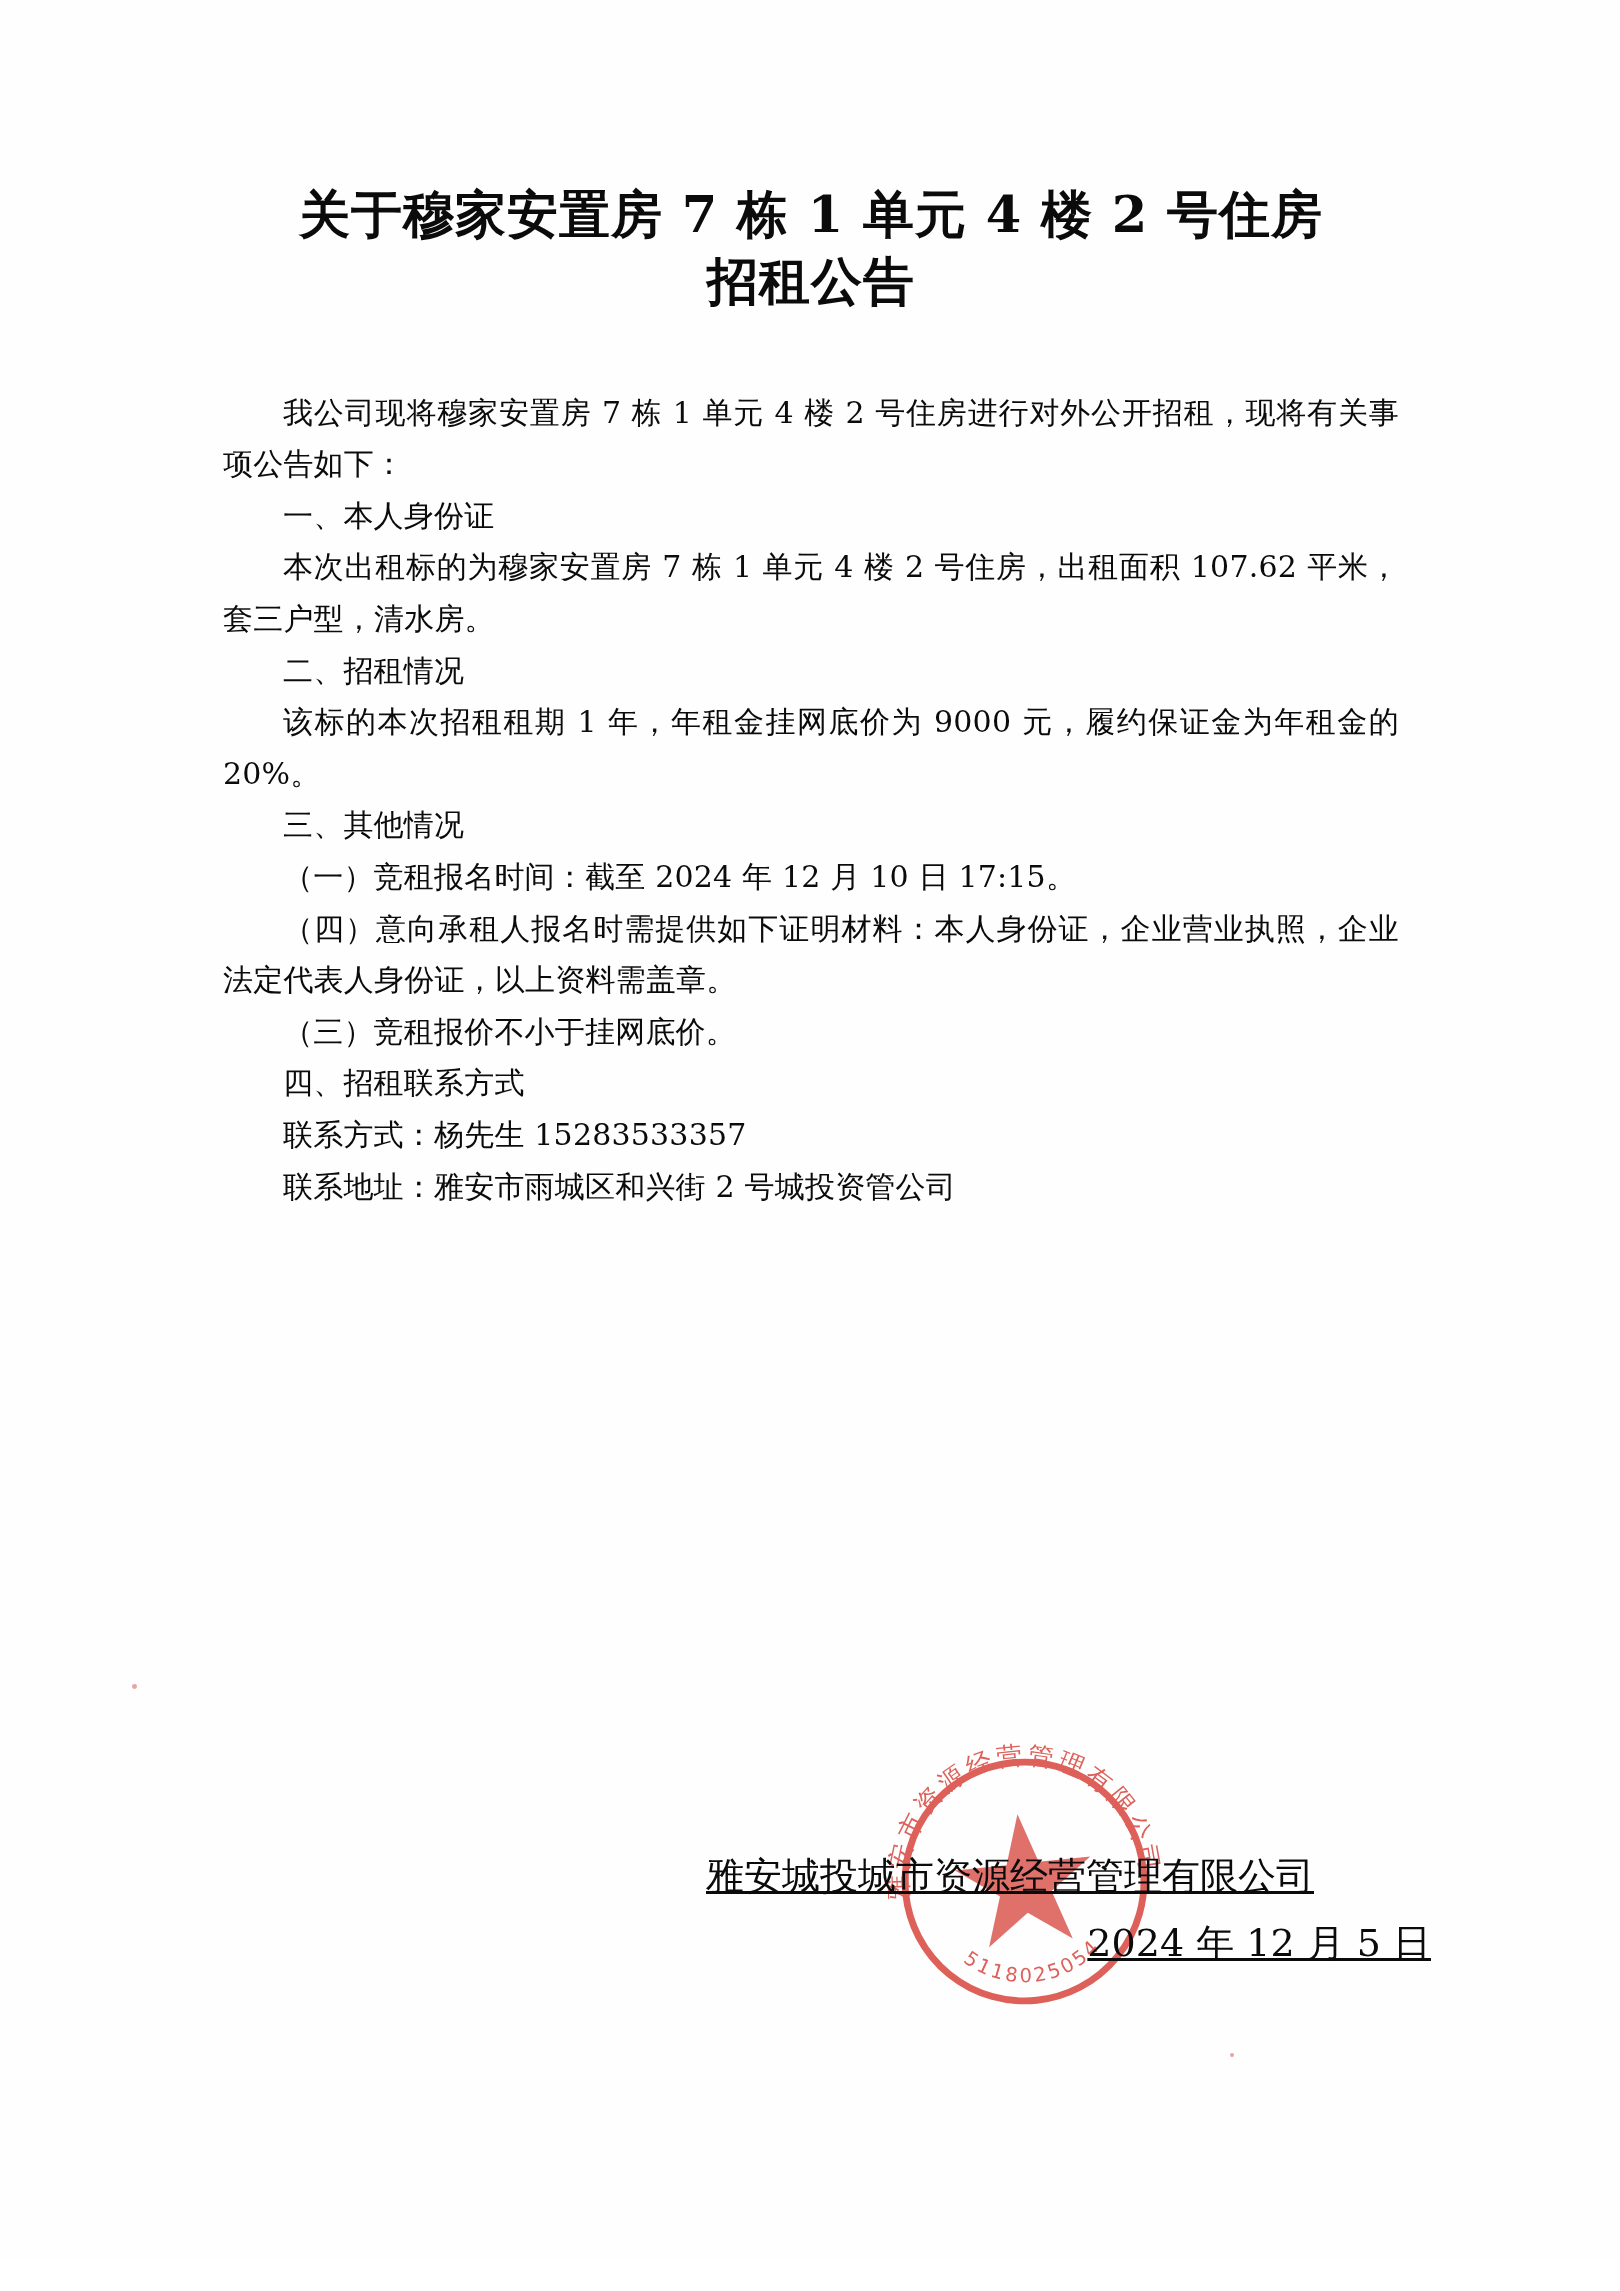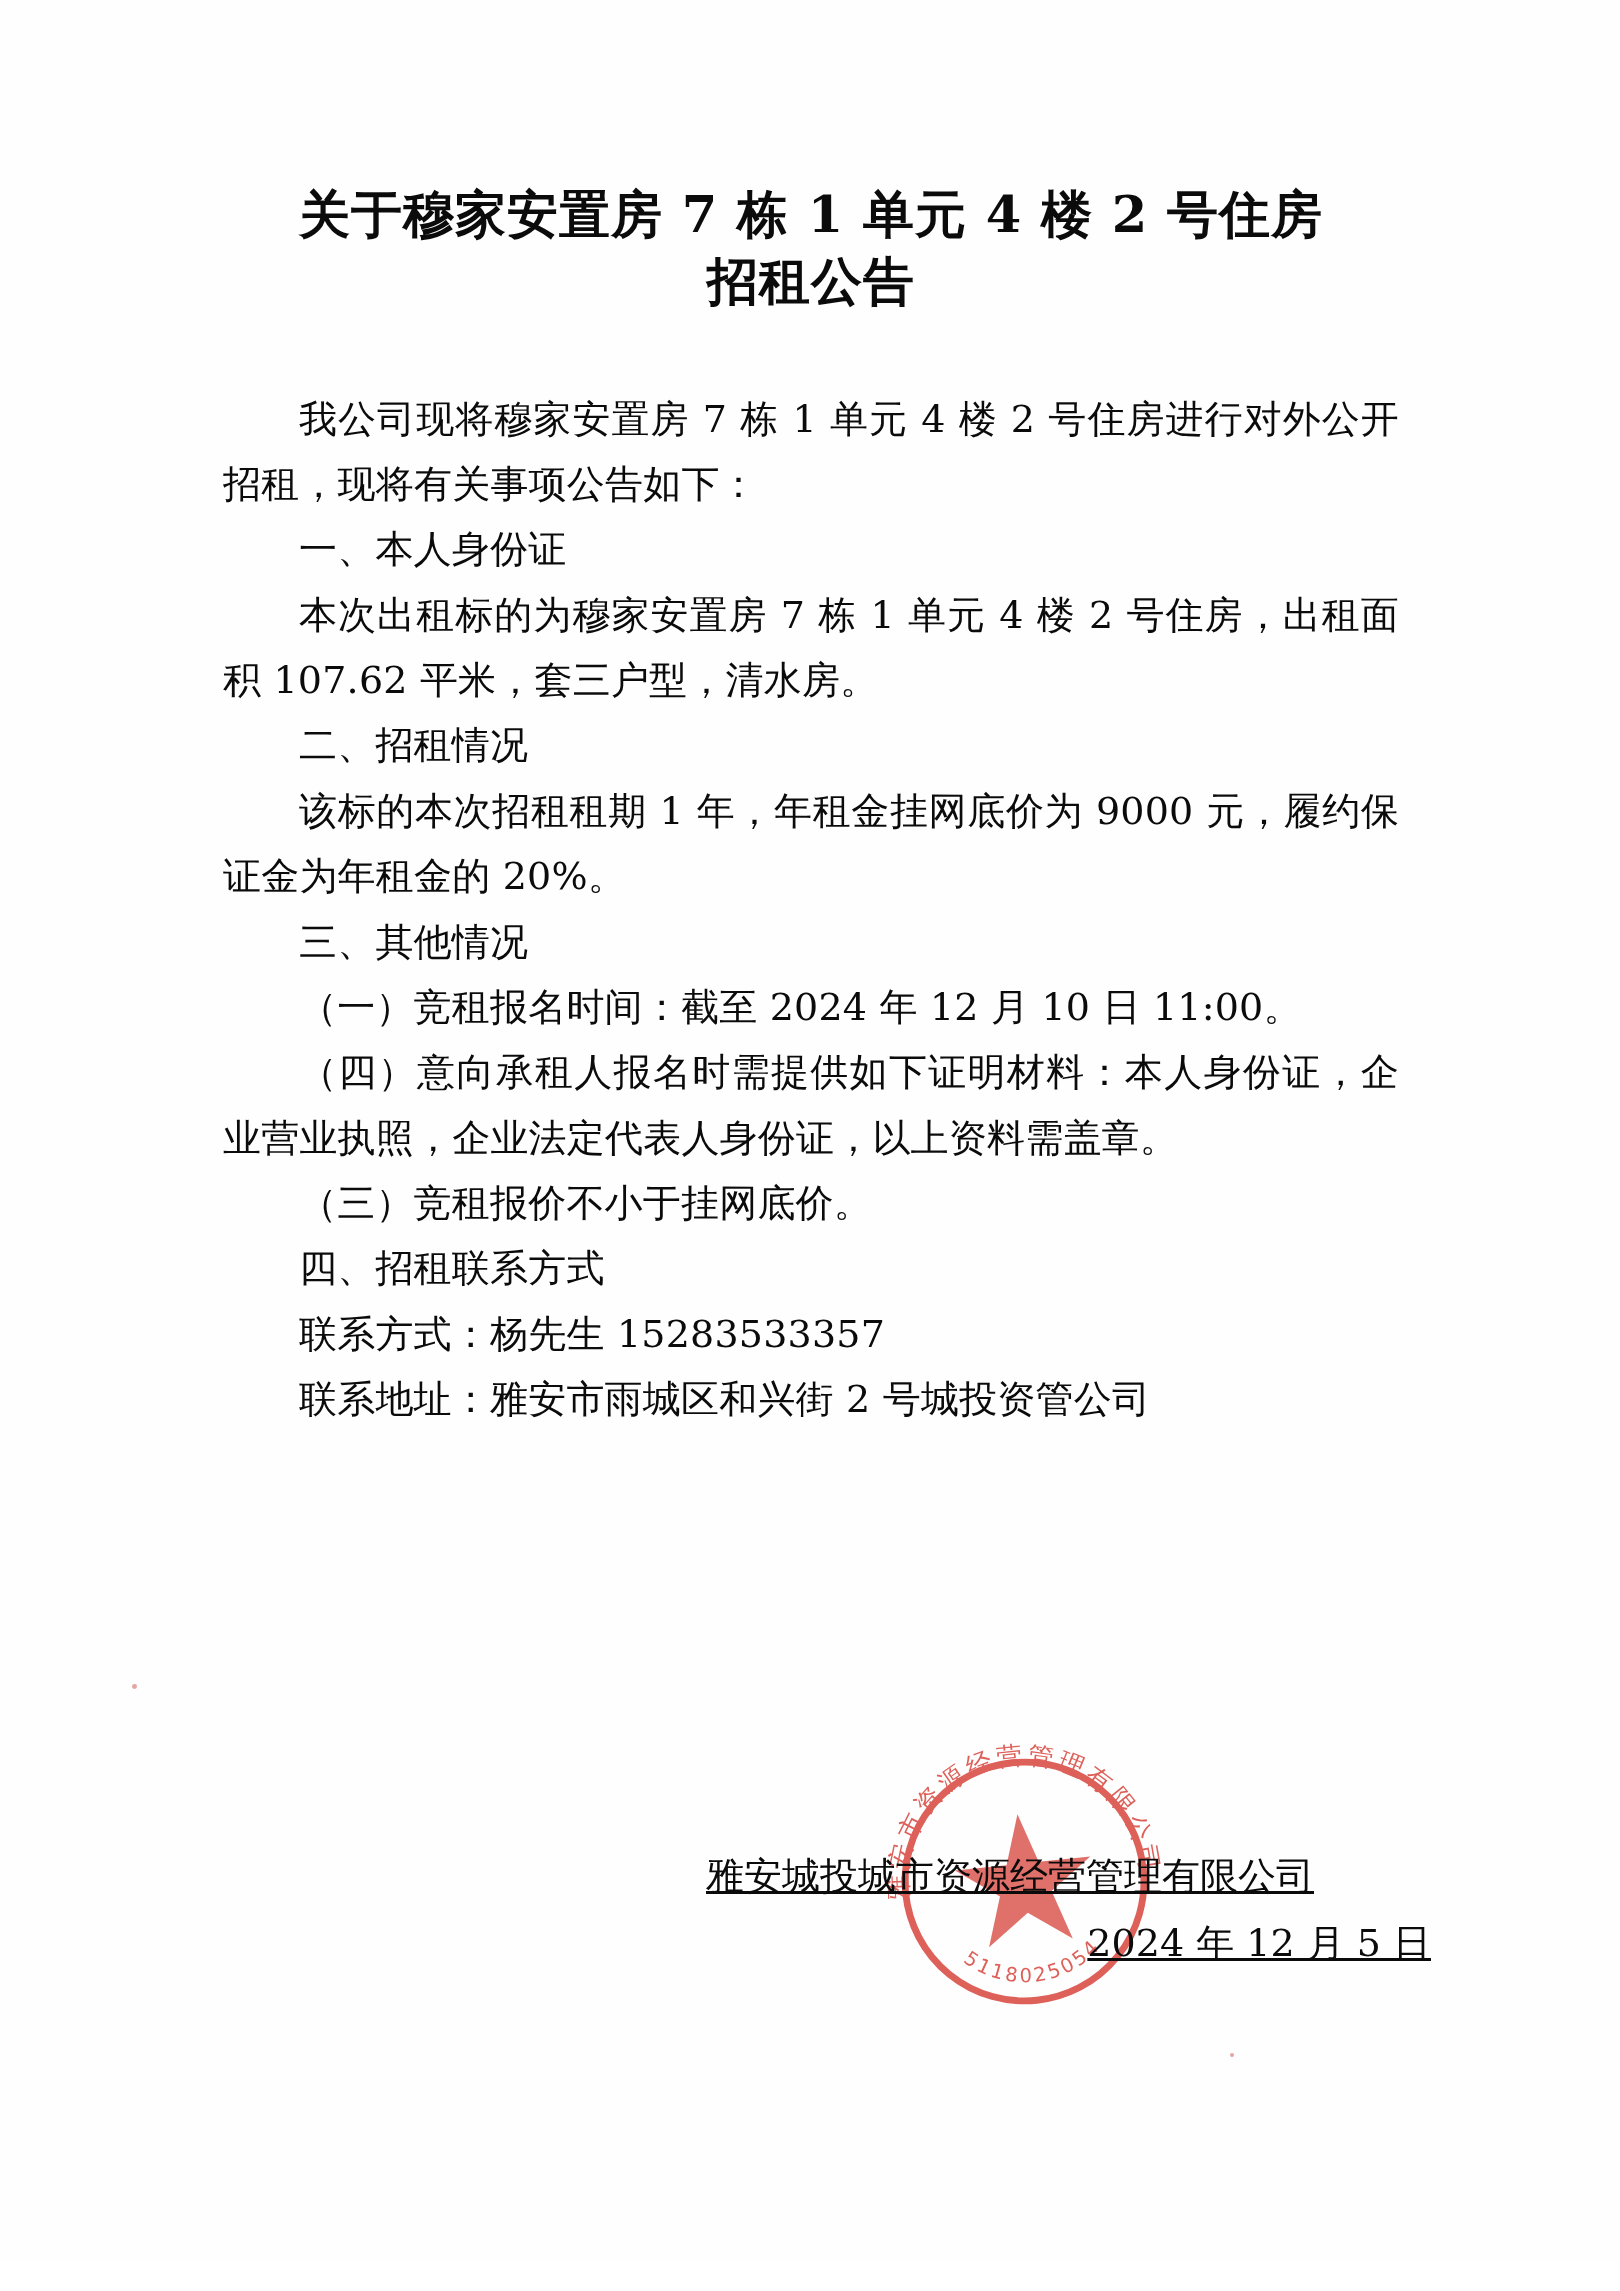--- a/index.html
+++ b/index.html
@@ -34,21 +34,21 @@
     font-size: 51px;
     line-height: 1.32;
     text-align: center;
     letter-spacing: 1px;
     margin: 0 0 0 0;
   }
   .doc-title .line2 {
     display: block;
   }
   .para {
-    font-size: 38px;
+    font-size: 30px;
     line-height: 1.72;
     text-align: justify;
     margin: 0;
     text-indent: 2em;
     letter-spacing: 0.2px;
   }
   .gap-after-title { height: 71px; }
   .sign-block {
     position: absolute;
     left: 706px;
@@ -96,21 +96,21 @@
     </h1>
 
     <div class="gap-after-title"></div>
 
     <p class="para">我公司现将穆家安置房 7 栋 1 单元 4 楼 2 号住房进行对外公开招租，现将有关事项公告如下：</p>
     <p class="para">一、本人身份证</p>
     <p class="para">本次出租标的为穆家安置房 7 栋 1 单元 4 楼 2 号住房，出租面积 107.62 平米，套三户型，清水房。</p>
     <p class="para">二、招租情况</p>
     <p class="para">该标的本次招租租期 1 年，年租金挂网底价为 9000 元，履约保证金为年租金的 20%。</p>
     <p class="para">三、其他情况</p>
-    <p class="para">（一）竞租报名时间：截至 2024 年 12 月 10 日 11:00。</p>
+    <p class="para">（一）竞租报名时间：截至 2024 年 12 月 10 日 17:15。</p>
     <p class="para">（四）意向承租人报名时需提供如下证明材料：本人身份证，企业营业执照，企业法定代表人身份证，以上资料需盖章。</p>
     <p class="para">（三）竞租报价不小于挂网底价。</p>
     <p class="para">四、招租联系方式</p>
     <p class="para">联系方式：杨先生 15283533357</p>
     <p class="para">联系地址：雅安市雨城区和兴街 2 号城投资管公司</p>
 
   </div>
 
   <div class="seal">
     <svg width="323" height="323" viewBox="0 0 330 330" xmlns="http://www.w3.org/2000/svg">

